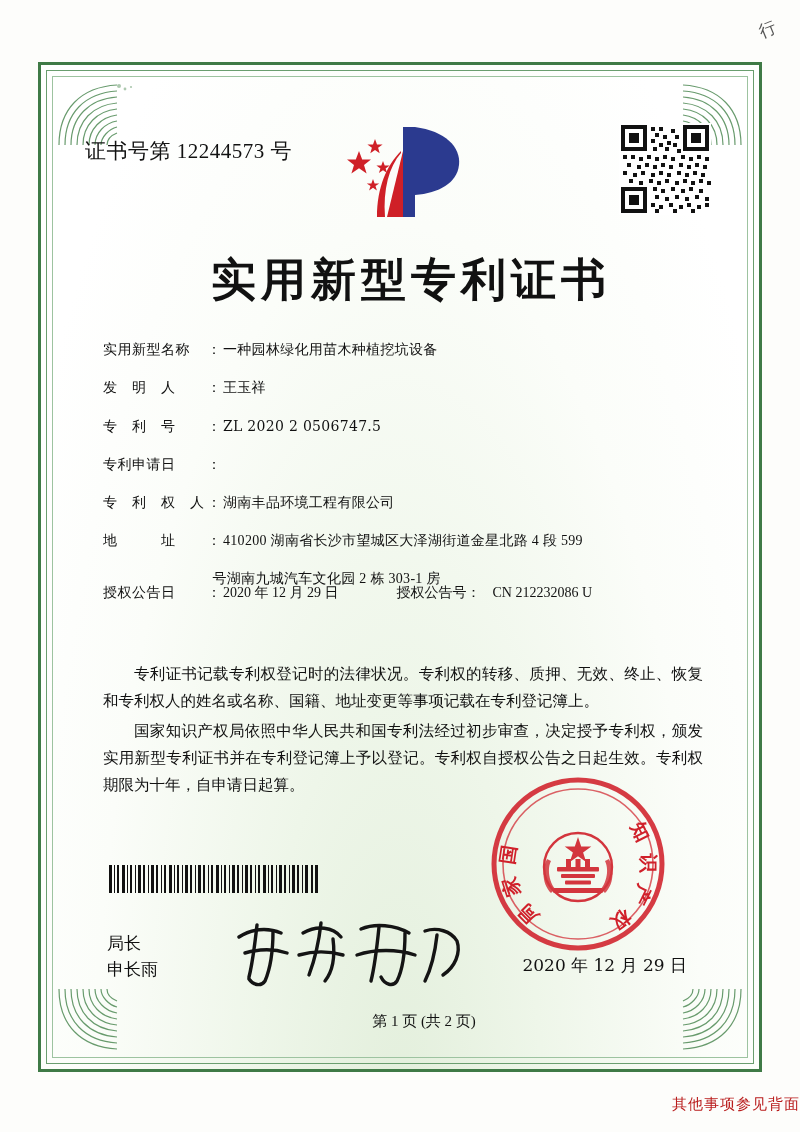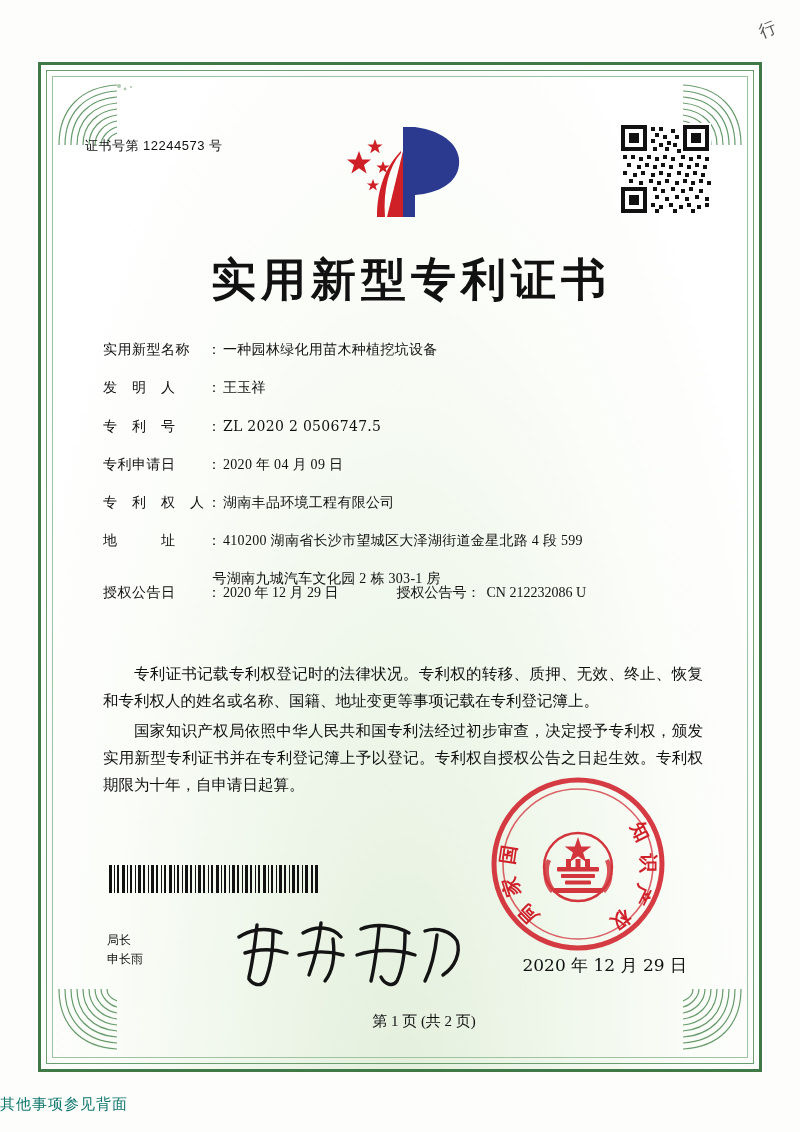--- a/index.html
+++ b/index.html
@@ -61,23 +61,23 @@
   .corner.tl { left: 14px;  top: 14px; }
   .corner.tr { right: 14px; top: 14px;  transform: scaleX(-1); }
   .corner.bl { left: 14px;  bottom: 14px; transform: scaleY(-1); }
   .corner.br { right: 14px; bottom: 14px; transform: scale(-1,-1); }
 
   
   .cert-no {
     position: absolute;
     left: 44px;
     top: 72px;
-    font-size: 13px;
+    font-size: 21px;
     letter-spacing: .5px;
-    font-family: Liberation Sans, sans-serif;
+    font-family: Liberation Serif, serif;
     color: #111;
     text-align: right;
   }
 
   .logo {
     position: absolute;
     left: 300px;
     top: 52px;
     width: 140px;
     height: 110px;
@@ -137,21 +137,21 @@
     margin-top: 7px;
     margin-bottom: 0;
   }
   .addr-line2 .fval { padding-left: 0; }
 
   .frow.inline2 { justify-content: flex-start; }
   .frow.inline2 .second-label {
     margin-left: 58px;
     white-space: nowrap;
   }
-  .frow.inline2 .second-val { margin-left: 6px; }
+  .frow.inline2 .second-val { margin-left: 12px; }
 
   
   .paras {
     position: absolute;
     left: 62px;
     top: 596px;
     width: 600px;
     font-size: 15.5px;
     line-height: 1.72;
     color: #111;
@@ -169,21 +169,21 @@
     top: 800px;
     width: 210px;
     height: 28px;
   }
 
   
   .sig-label {
     position: absolute;
     left: 66px;
     top: 866px;
-    font-size: 12px;
+    font-size: 17px;
     line-height: 1.55;
     color: #111;
   }
   .sig-script {
     position: absolute;
     left: 188px;
     top: 850px;
     width: 240px;
     height: 76px;
   }
@@ -212,23 +212,23 @@
     bottom: 38px;
     text-align: center;
     font-size: 15px;
     color: #111;
     padding-left: 48px;
   }
   .note {
     position: absolute;
     left: 0; right: 0;
     bottom: 18px;
-    text-align: left;
+    text-align: right;
     font-size: 15px;
-    color: #0f766e;
+    color: #b91c1c;
     letter-spacing: 1px;
   }
   .scribble {
     position: absolute;
     right: 24px;
     top: 18px;
     font-size: 17px;
     color: #555;
     transform: rotate(-22deg);
     font-family: "DejaVu Serif", serif;
@@ -446,21 +446,20 @@
 
       <div class="frow">
         <div class="flabel">专　利　号</div>
         <div class="fcolon">：</div>
         <div class="fval en">ZL 2020 2 0506747.5</div>
       </div>
 
       <div class="frow">
         <div class="flabel">专利申请日</div>
         <div class="fcolon">：</div>
-        <div class="fval">2020 年 04 月 09 日</div>
       </div>
 
       <div class="frow">
         <div class="flabel">专　利　权　人</div>
         <div class="fcolon">：</div>
         <div class="fval">湖南丰品环境工程有限公司</div>
       </div>
 
       <div class="frow">
         <div class="flabel">地　　　址</div>

